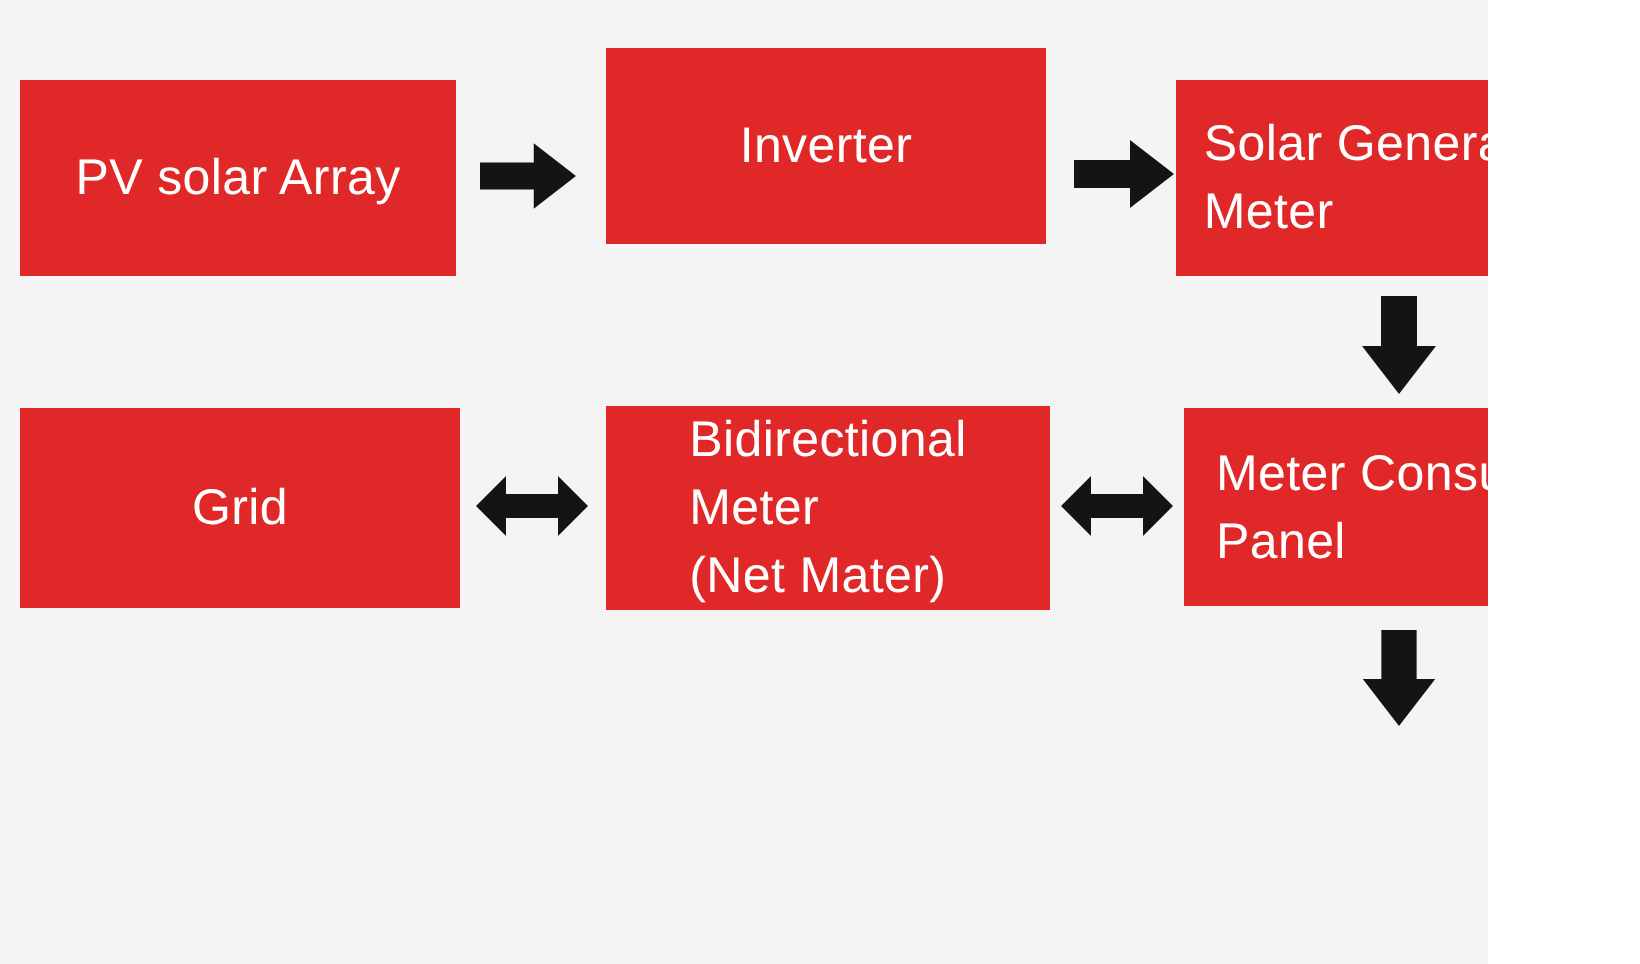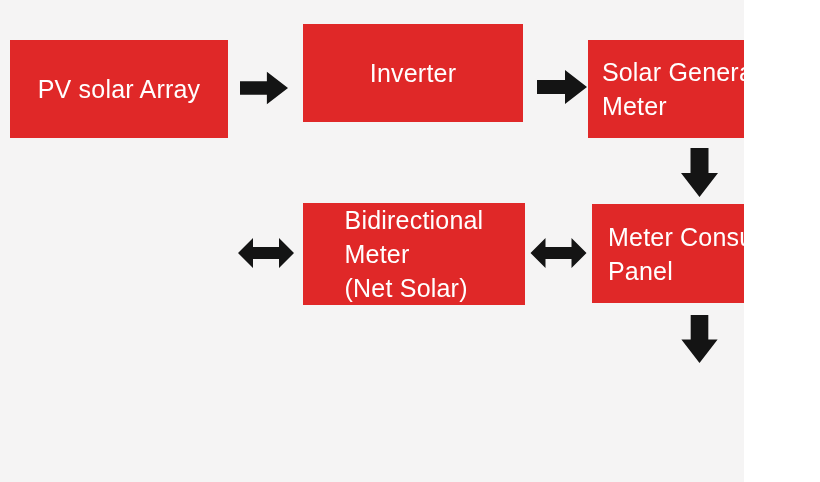--- a/index.html
+++ b/index.html
@@ -77,29 +77,32 @@
 
   <div class="box" id="n-solar-gen-meter">
     <span class="lbl">Solar Generation
 Meter</span>
   </div>
 
   <svg class="arrow" id="a-down-1" width="37" height="49" viewBox="0 0 37 49" aria-hidden="true">
     <path d="M9.5 0 H27.5 V25 H37 L18.5 49 L0 25 H9.5 Z"></path>
   </svg>
 
+  <div class="box" id="n-grid">
+    <span class="lbl">Grid</span>
+  </div>
 
   <svg class="arrow" id="a-both-1" width="56" height="32" viewBox="0 0 56 32" aria-hidden="true">
     <path d="M15 1 L0 16 L15 31 V22 H41 V31 L56 16 L41 1 V10 H15 Z"></path>
   </svg>
 
   <div class="box" id="n-bidirectional-meter">
     <span class="lbl">Bidirectional
 Meter
-(Net Solar)</span>
+(Net Mater)</span>
   </div>
 
   <svg class="arrow" id="a-both-2" width="57" height="32" viewBox="0 0 56 32" aria-hidden="true">
     <path d="M15 1 L0 16 L15 31 V22 H41 V31 L56 16 L41 1 V10 H15 Z"></path>
   </svg>
 
   <div class="box" id="n-main-consumer-panel">
     <span class="lbl">Meter Consumer
 Panel</span>
   </div>

